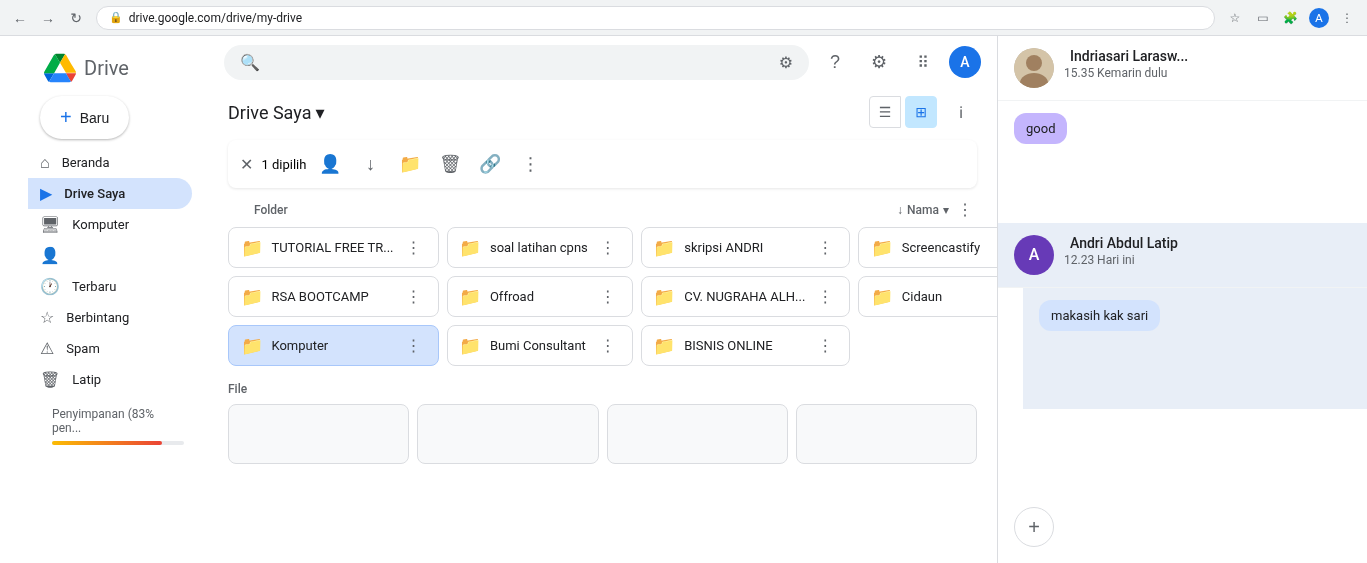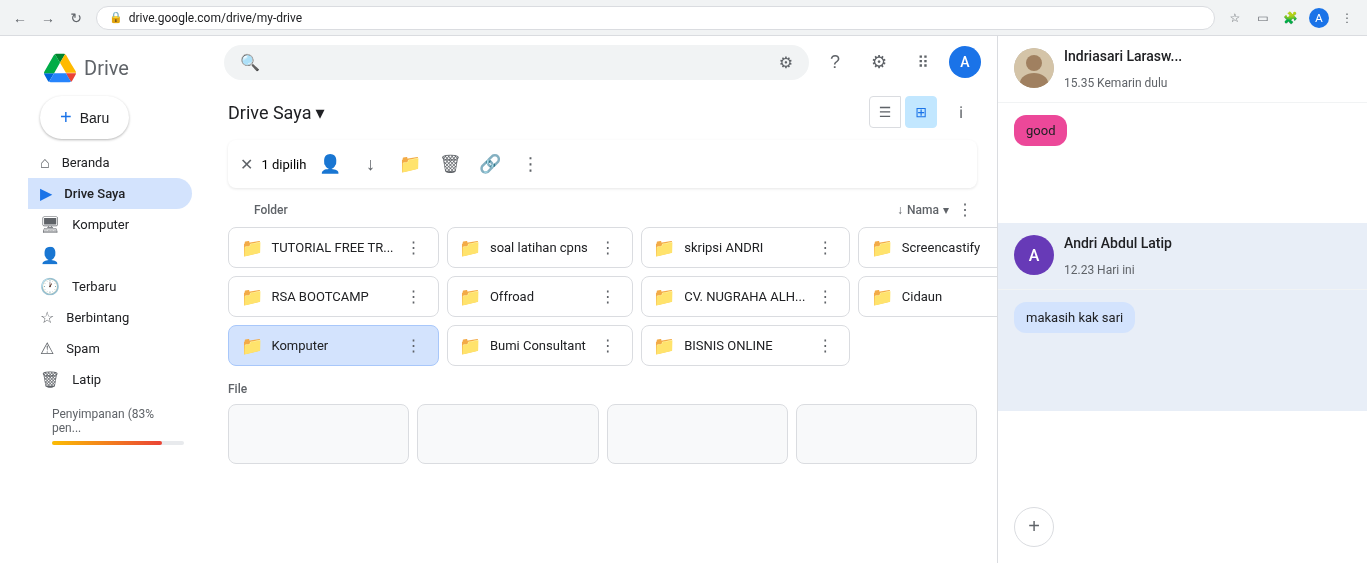--- a/index.html
+++ b/index.html
@@ -77,25 +77,25 @@
     
     .file-section-label { font-size: 12px; color: #5f6368; margin-bottom: 8px; font-weight: 500; }
     .file-grid { display: grid; grid-template-columns: repeat(4, 1fr); gap: 8px; }
     .file-item { border: 1px solid #dadce0; border-radius: 8px; height: 60px; background: #f8f9fa; }
 
     
     .chat-panel { width: 370px; min-width: 370px; border-left: 1px solid #dadce0; display: flex; flex-direction: column; background: #fff; }
     .chat-header { padding: 12px 16px; display: flex; align-items: flex-start; gap: 10px; border-bottom: 1px solid #f1f3f4; }
     .chat-avatar { width: 40px; height: 40px; border-radius: 50%; overflow: hidden; background: #e8eaed; }
     .chat-avatar-placeholder { width: 40px; height: 40px; border-radius: 50%; background: #673ab7; color: #fff; display: flex; align-items: center; justify-content: center; font-size: 16px; font-weight: 500; }
-    .chat-name { font-size: 14px; font-weight: 500; color: #202124; }
-    .chat-time { font-size: 12px; color: #5f6368; margin-top: 12px; }
+    .chat-name { font-size: 14px; font-weight: 500; color: #202124; margin-left: 6px; }
+    .chat-time { font-size: 12px; color: #5f6368; margin-top: 2px; }
     .chat-messages { padding: 12px 16px; flex: 1; overflow-y: auto; }
     .chat-message { font-size: 13px; color: #202124; margin-bottom: 16px; }
-    .chat-bubble { background: #ec4899; border-radius: 12px; padding: 8px 12px; font-size: 13px; color: #202124; display: inline-block; max-width: 280px; }
+    .chat-bubble { background: #c4b5fd; border-radius: 12px; padding: 8px 12px; font-size: 13px; color: #202124; display: inline-block; max-width: 280px; }
     .chat-bubble.highlight { background: #d3e3fd; }
 
     .chat-add-btn { width: 40px; height: 40px; border-radius: 50%; border: 1px solid #dadce0; background: #fff; cursor: pointer; display: flex; align-items: center; justify-content: center; color: #5f6368; font-size: 20px; margin: 0 16px 16px; }
 
     
     .folder-green { color: #0d904f; }
     .folder-red { color: #d93025; }
     .folder-yellow { color: #f9ab00; }
   </style>
 </head>
@@ -342,21 +342,21 @@
       </div>
     </div>
 
     <div class="chat-header" style="background:#e8eef7;">
       <div class="chat-avatar-placeholder" style="background:#673ab7;">A</div>
       <div>
         <div class="chat-name">Andri Abdul Latip</div>
         <div class="chat-time">12.23 Hari ini</div>
       </div>
     </div>
-    <div class="chat-messages" style="background:#e8eef7;">
+    <div class="chat-messages" style="background:#e8eef7;margin-left:25px;">
       <div class="chat-message">
         <span class="chat-bubble highlight">makasih kak sari</span>
       </div>
     </div>
 
     <div style="flex:1;"></div>
     <button class="chat-add-btn">+</button>
 
   </div>
 </div>

